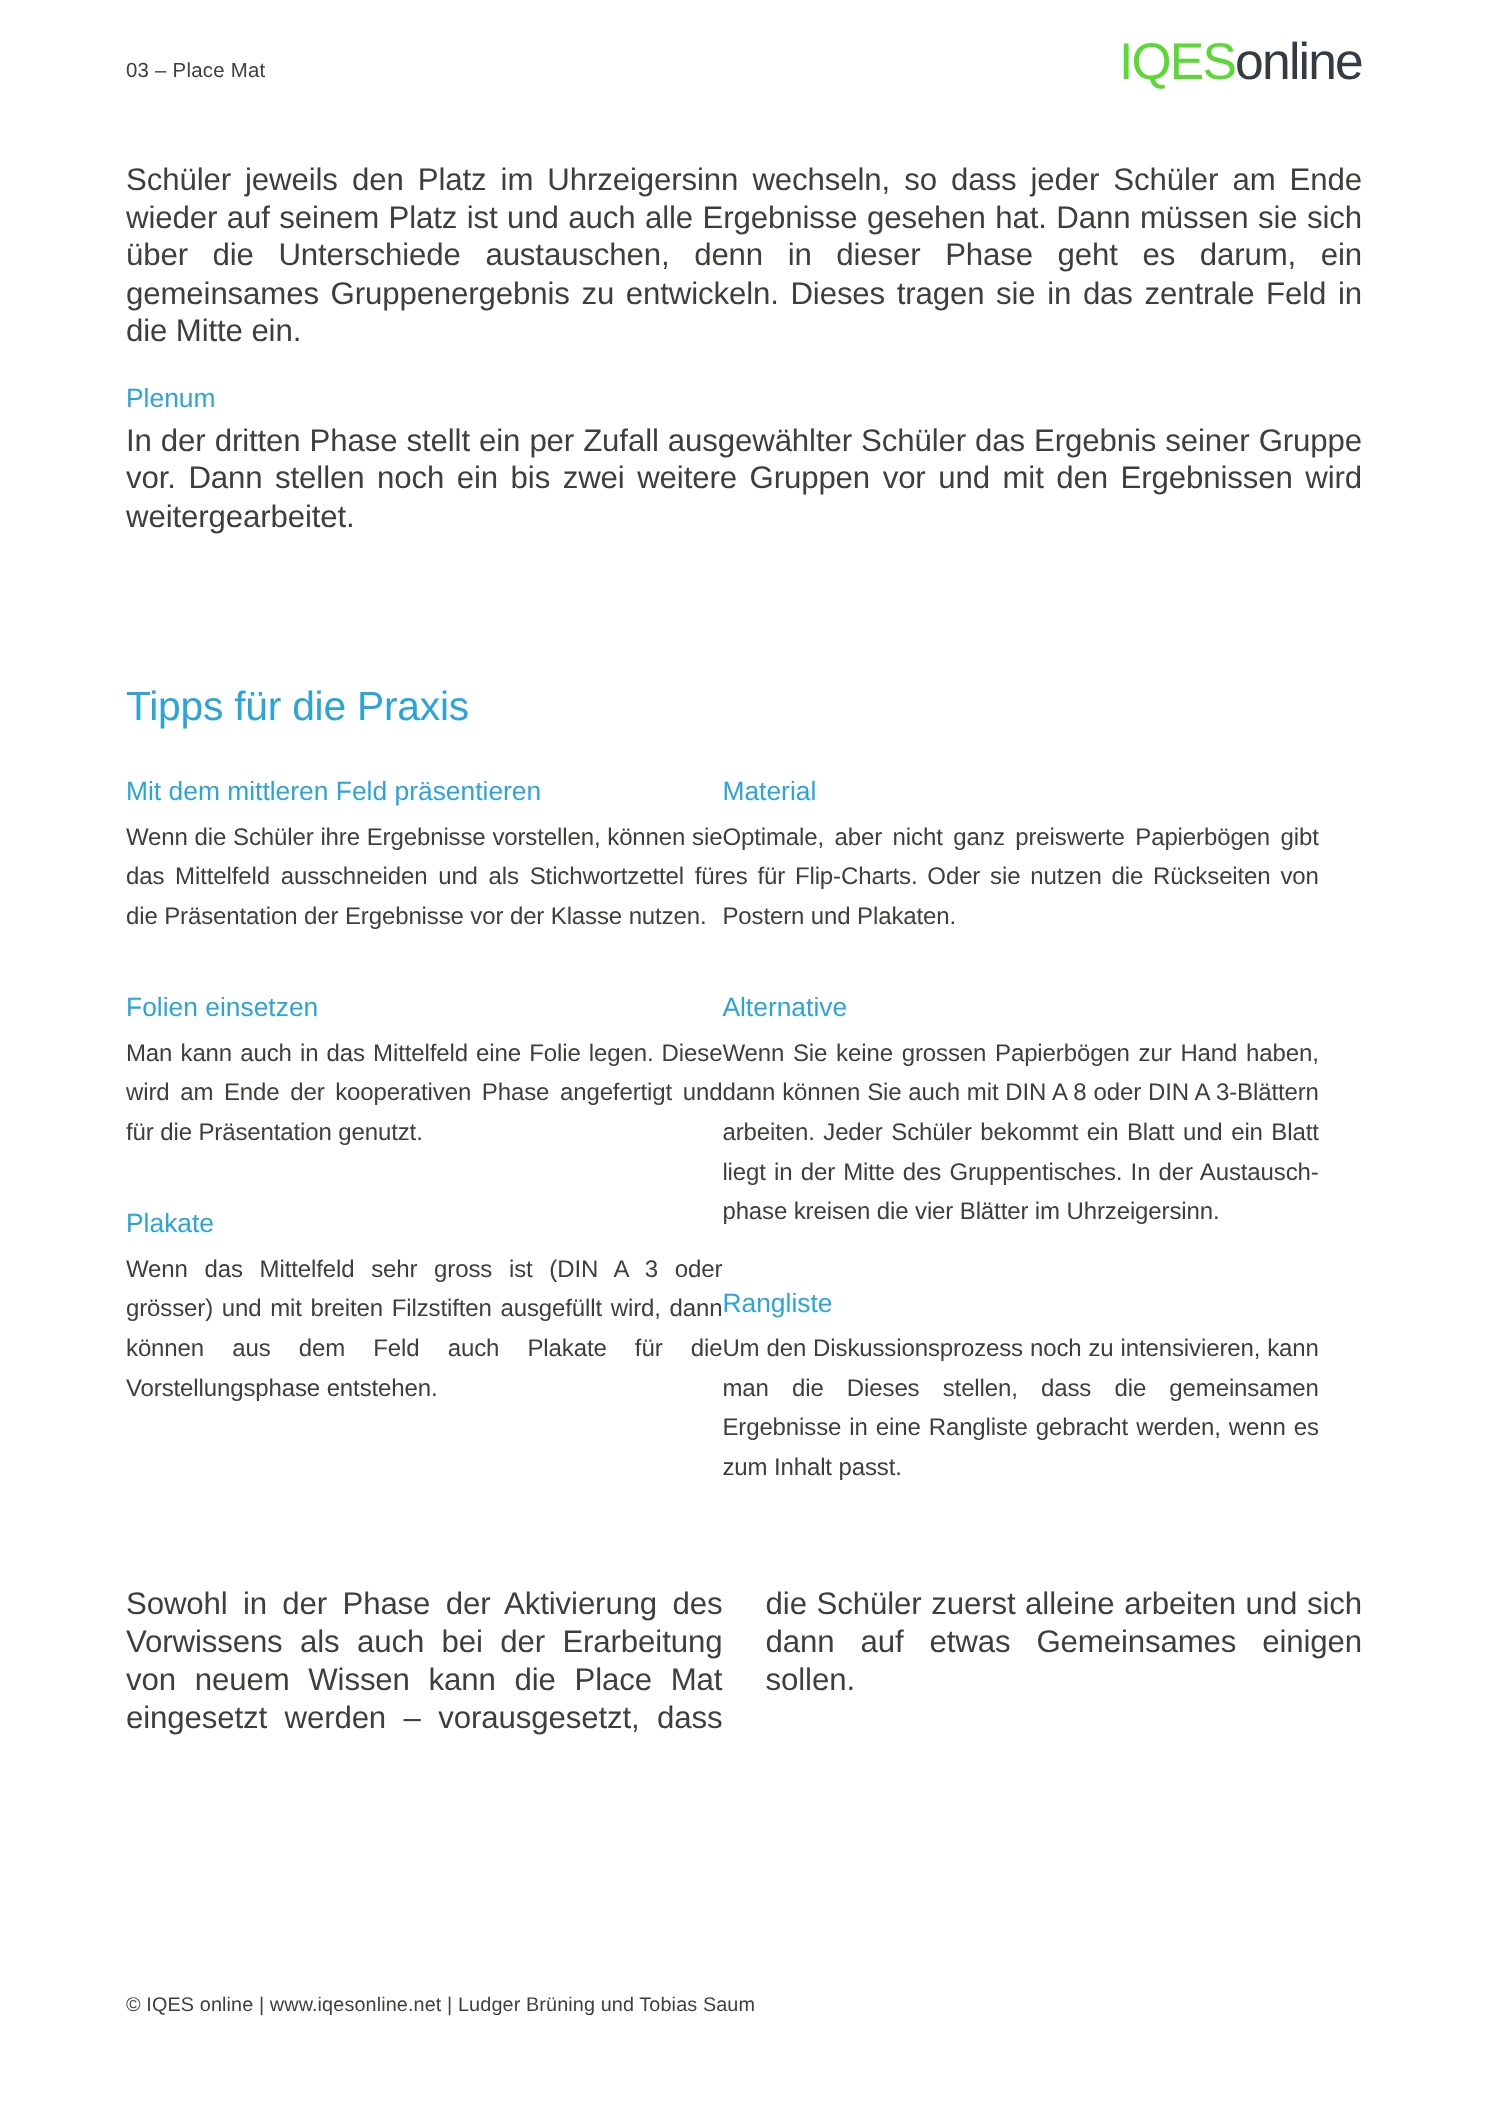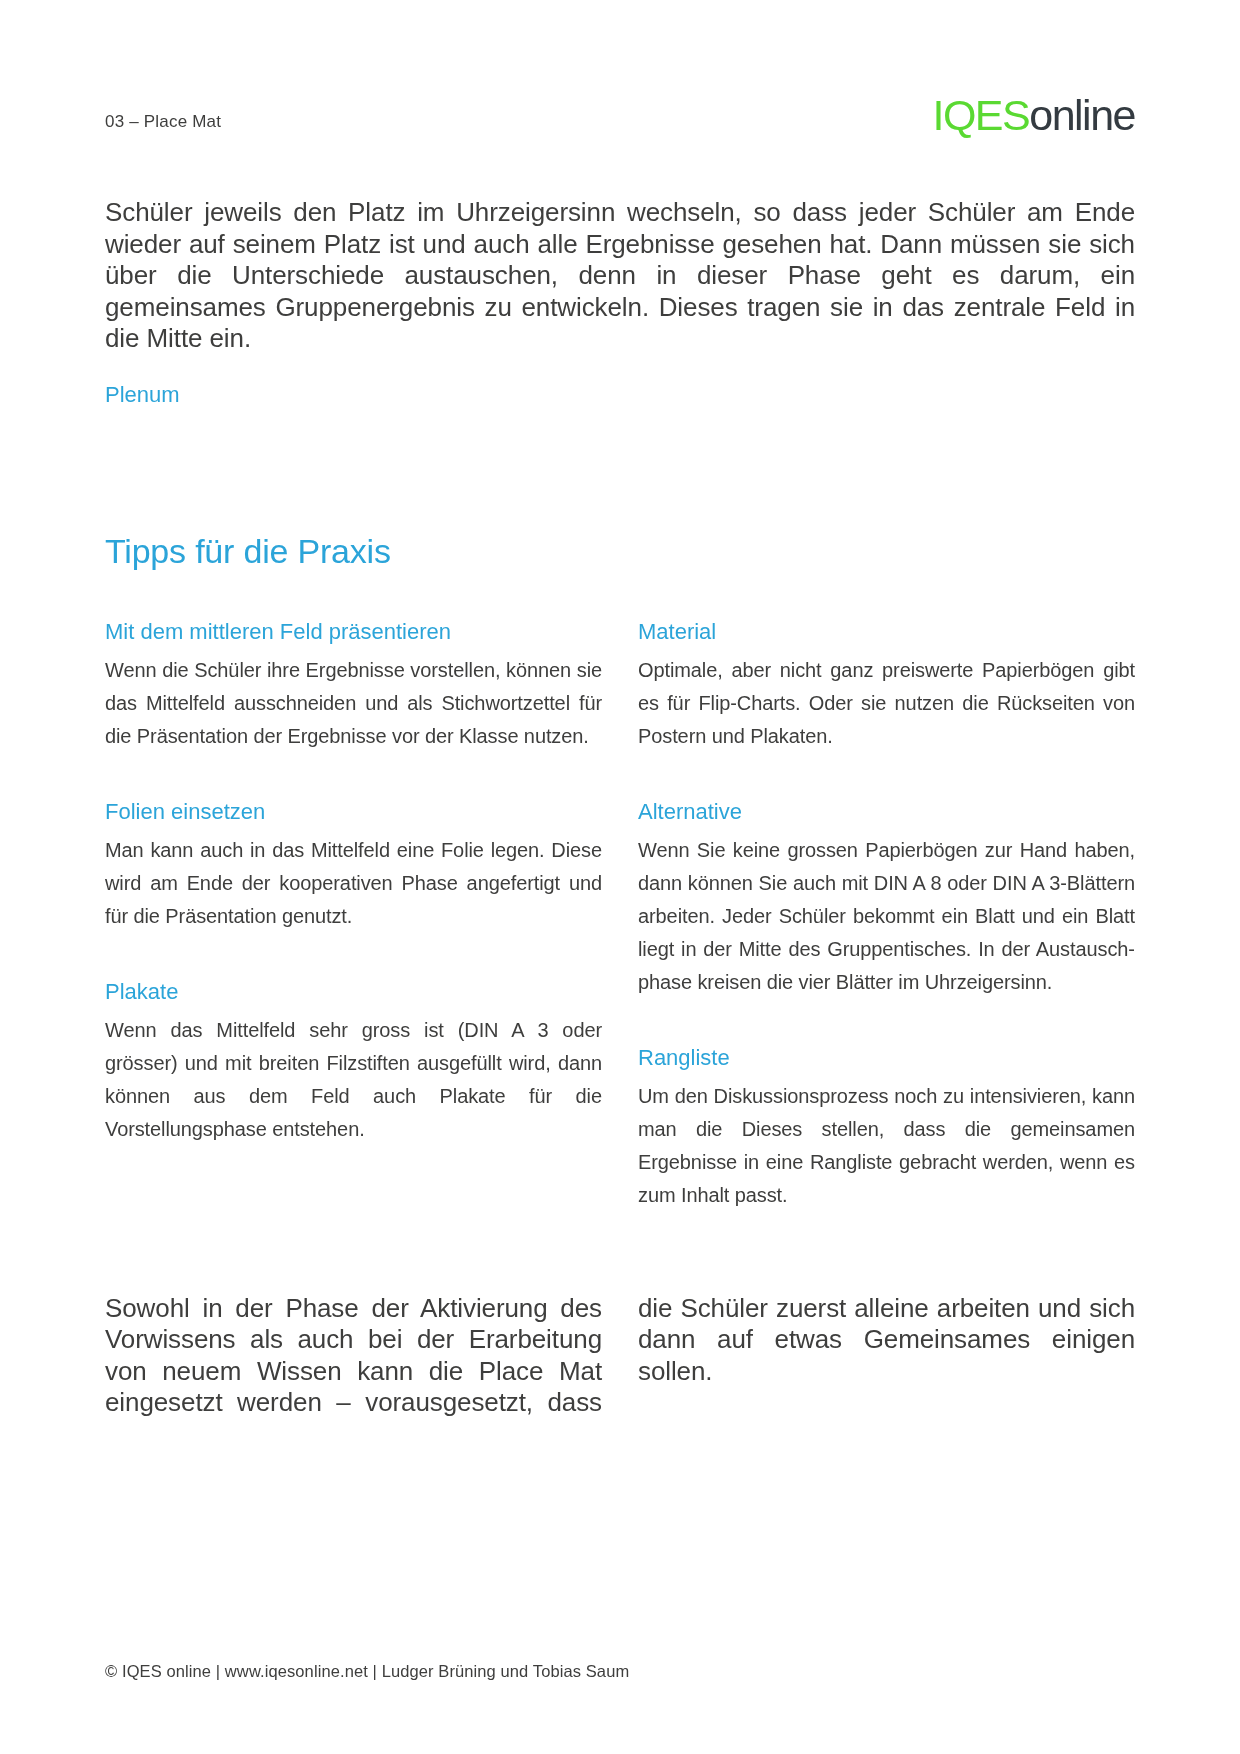--- a/index.html
+++ b/index.html
@@ -2,21 +2,21 @@
 <html><head>
 <meta charset="utf-8">
 <style>
   html, body { margin: 0; padding: 0; background: #ffffff; }
   .page {
     width: 1240px;
     height: 1754px;
     position: relative;
     background: #ffffff;
     box-sizing: border-box;
-    padding: 94px 105px 0 105px;
+    padding: 31px 105px 0 105px;
     font-family: "Liberation Sans", "DejaVu Sans", sans-serif;
     color: #3e3e3d;
     overflow: hidden;
   }
   
   .header-row {
     display: flex;
     justify-content: space-between;
     align-items: flex-start;
   }
@@ -61,22 +61,21 @@
     font-size: 34px;
     font-weight: 400;
     line-height: 42px;
     letter-spacing: -0.2px;
   }
   .tips-heading { margin-top: 122px; }
 
   
   .cols {
     display: flex;
-    gap: 36px;
-    margin-top: 46px;
+    margin-top: 36px;
   }
   .col { width: 497px; }
   .tip { margin-bottom: 45px; }
   .tip-para {
     margin-top: 9px;
     font-size: 20px;
     line-height: 33px;
     text-align: justify;
     letter-spacing: -0.1px;
   }
@@ -114,20 +113,21 @@
   <div class="header-row">
     <div class="doc-label">03 – Place Mat</div>
     <div class="logo">
       <span class="logo-iqes">IQES</span><span class="logo-online">online</span>
     </div>
   </div>
 
   <p class="para intro">Schüler jeweils den Platz im Uhrzeigersinn wechseln, so dass jeder Schüler am Ende wieder auf seinem Platz ist und auch alle Ergebnisse gesehen hat. Dann müssen sie sich über die Unterschiede austauschen, denn in dieser Phase geht es darum, ein gemeinsames Gruppenergebnis zu entwickeln. Dieses tragen sie in das zentrale Feld in die Mitte ein.</p>
 
   <div class="sub-heading plenum-heading">Plenum</div>
+  <p class="para plenum-para">In der dritten Phase stellt ein per Zufall ausgewählter Schüler das Ergebnis seiner Gruppe vor. Dann stellen noch ein bis zwei weitere Gruppen vor und mit den Ergebnissen wird weitergearbeitet.</p>
 
   <div class="big-heading tips-heading">Tipps für die Praxis</div>
 
   <div class="cols">
     <div class="col">
       <div class="tip">
         <div class="sub-heading">Mit dem mittleren Feld präsentieren</div>
         <p class="tip-para">Wenn die Schüler ihre Ergebnisse vorstellen, können sie das Mittelfeld ausschneiden und als Stichwortzettel für die Präsentation der Ergebnisse vor der Klasse nutzen.</p>
       </div>
       <div class="tip">

